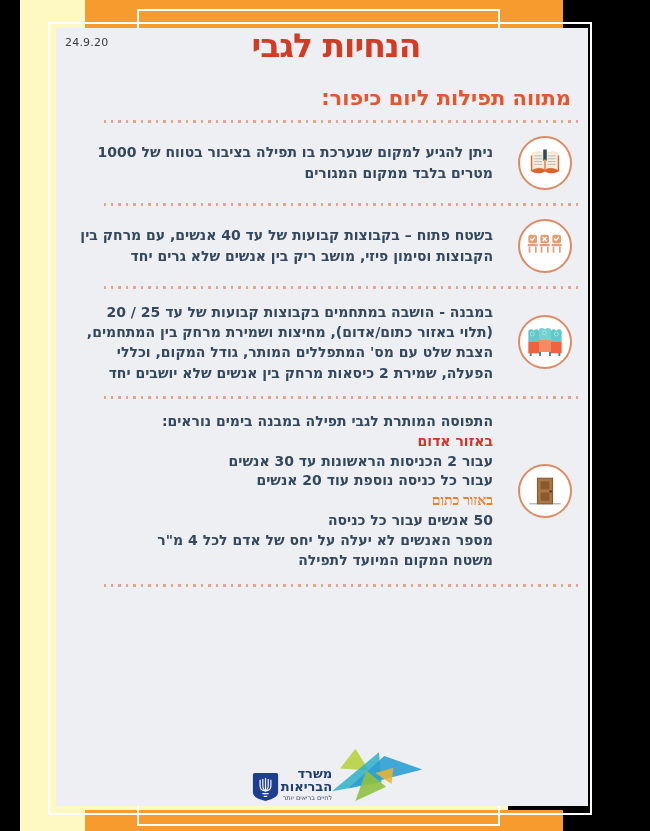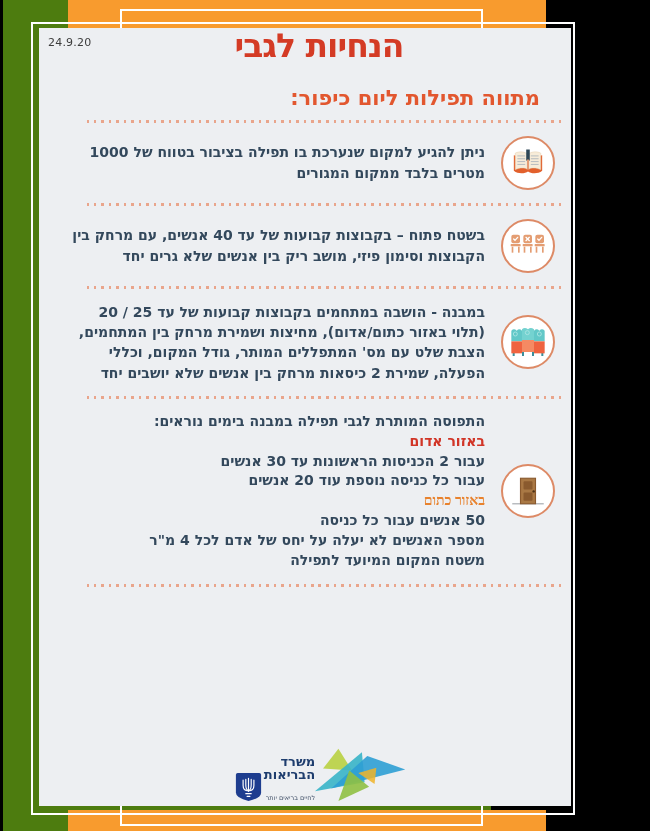--- a/index.html
+++ b/index.html
@@ -1,67 +1,67 @@
 <!DOCTYPE html>
 <html lang="he"><head>
 <meta charset="utf-8">
 <style>
   html,body{margin:0;padding:0;}
   body{
     width:650px;height:831px;background:#000;position:relative;overflow:hidden;
     font-family:"DejaVu Sans",sans-serif;
   }
-  .frame{position:absolute;left:3px;top:0;width:488px;height:831px;background:#4d7c0f;}
+  .frame{position:absolute;left:20px;top:0;width:488px;height:831px;background:#fef9c3;}
   .band{position:absolute;left:65px;width:478px;background:#f89b2e;}
   .band-top{top:0;height:30px;}
   .band-bottom{bottom:0;height:21px;}
   .wline{position:absolute;border:2px solid #ffffff;background:transparent;}
   .wline-outer{left:117px;top:9px;width:359px;bottom:5px;}
   .wline-inner{left:28px;top:22px;width:540px;bottom:16px;}
   .content{
     position:absolute;left:36px;top:28px;width:532px;bottom:25px;
     background:#edeff2;direction:rtl;
   }
   .date{
     position:absolute;top:8px;left:9px;direction:ltr;
     font-size:11px;color:#3c3c3c;letter-spacing:.2px;
   }
   .title{ text-align:center;transform:translateX(14px);color:#d43b25;font-weight:bold; margin-top:0;}
   .title-line1{font-size:33px;line-height:1.08;letter-spacing:-1px;}
   .title-line2{font-size:50px;line-height:1.02;letter-spacing:-1px;}
   .subtitle{
-    margin-top:22px;padding-left:0;padding-right:31px;text-align:right;
+    margin-top:22px;padding-left:0;padding-right:17px;text-align:right;
     color:#e2572f;font-weight:bold;font-size:21px;
   }
   .dots{
     height:3px;margin:10px 10px 10px 48px;
     background-image:repeating-linear-gradient(to left,#e9a58c 0 2.5px,transparent 2.5px 7.5px);
   }
-  .section{display:flex;align-items:center;gap:16px;padding:3px 16px 3px 14px;}
+  .section{display:flex;align-items:center;gap:25px;padding:3px 16px 3px 14px;}
   .icon-circle{
     flex:0 0 auto;width:50px;height:50px;border-radius:50%;
     background:#fff;border:2px solid #dd8a66;
     display:flex;align-items:center;justify-content:center;
   }
   .section-text{
     font-size:14px;font-weight:bold;color:#33485c;line-height:1.45;
     text-align:right;max-width:424px;
   }
   .occ-lines{font-size:14px;font-weight:bold;color:#33485c;line-height:1.42;text-align:right;max-width:424px;}
   .zone-red{color:#d13527;}
   .zone-orange{color:#e8822d;font-family:Liberation Serif, serif;}
   .footer{
     position:absolute;bottom:4px;left:0;right:0;direction:ltr;
     display:flex;align-items:flex-end;justify-content:center;transform:translateX(18px);
   }
   .moh-text{
     direction:rtl;text-align:right;margin-right:2px;margin-left:2px;
     color:#1e3d6e;font-weight:bold;font-size:13px;line-height:1.02;
   }
-  .moh-tagline{font-size:6.5px;font-weight:normal;color:#44536a;margin-top:14px;}
+  .moh-tagline{font-size:6.5px;font-weight:normal;color:#44536a;margin-top:2px;}
   .star-logo{margin-left:-6px;}
 </style>
 </head>
 <body>
 
 <div class="frame">
   <div class="band band-top"></div>
   <div class="band band-bottom"></div>
   <div class="wline wline-outer"></div>
   <div class="wline wline-inner"></div>

